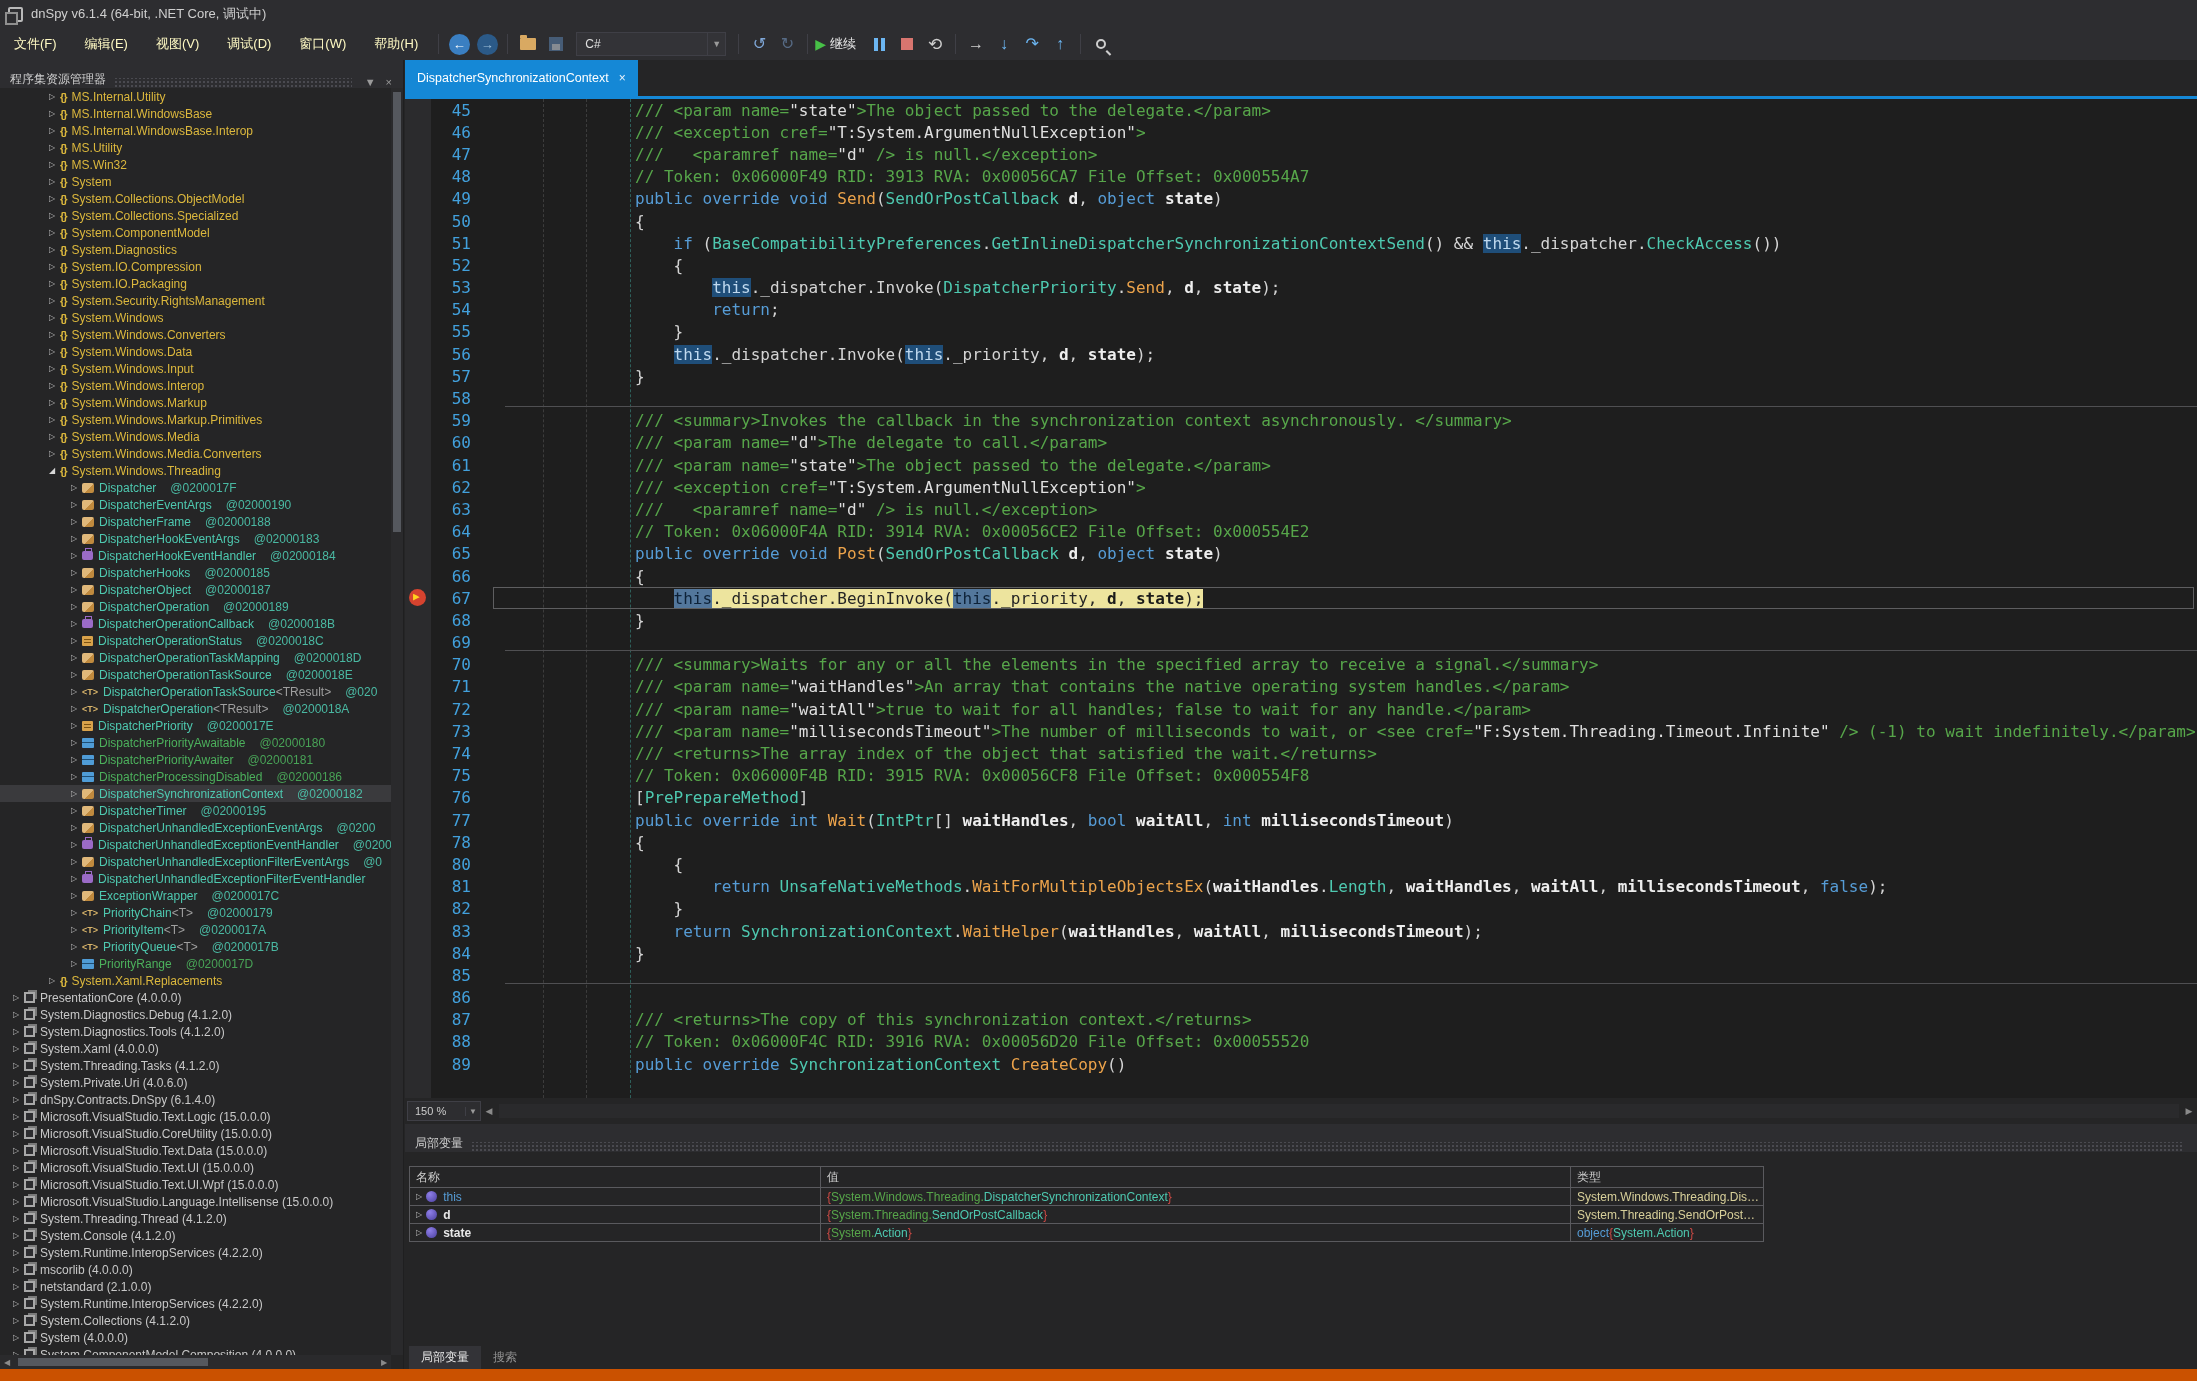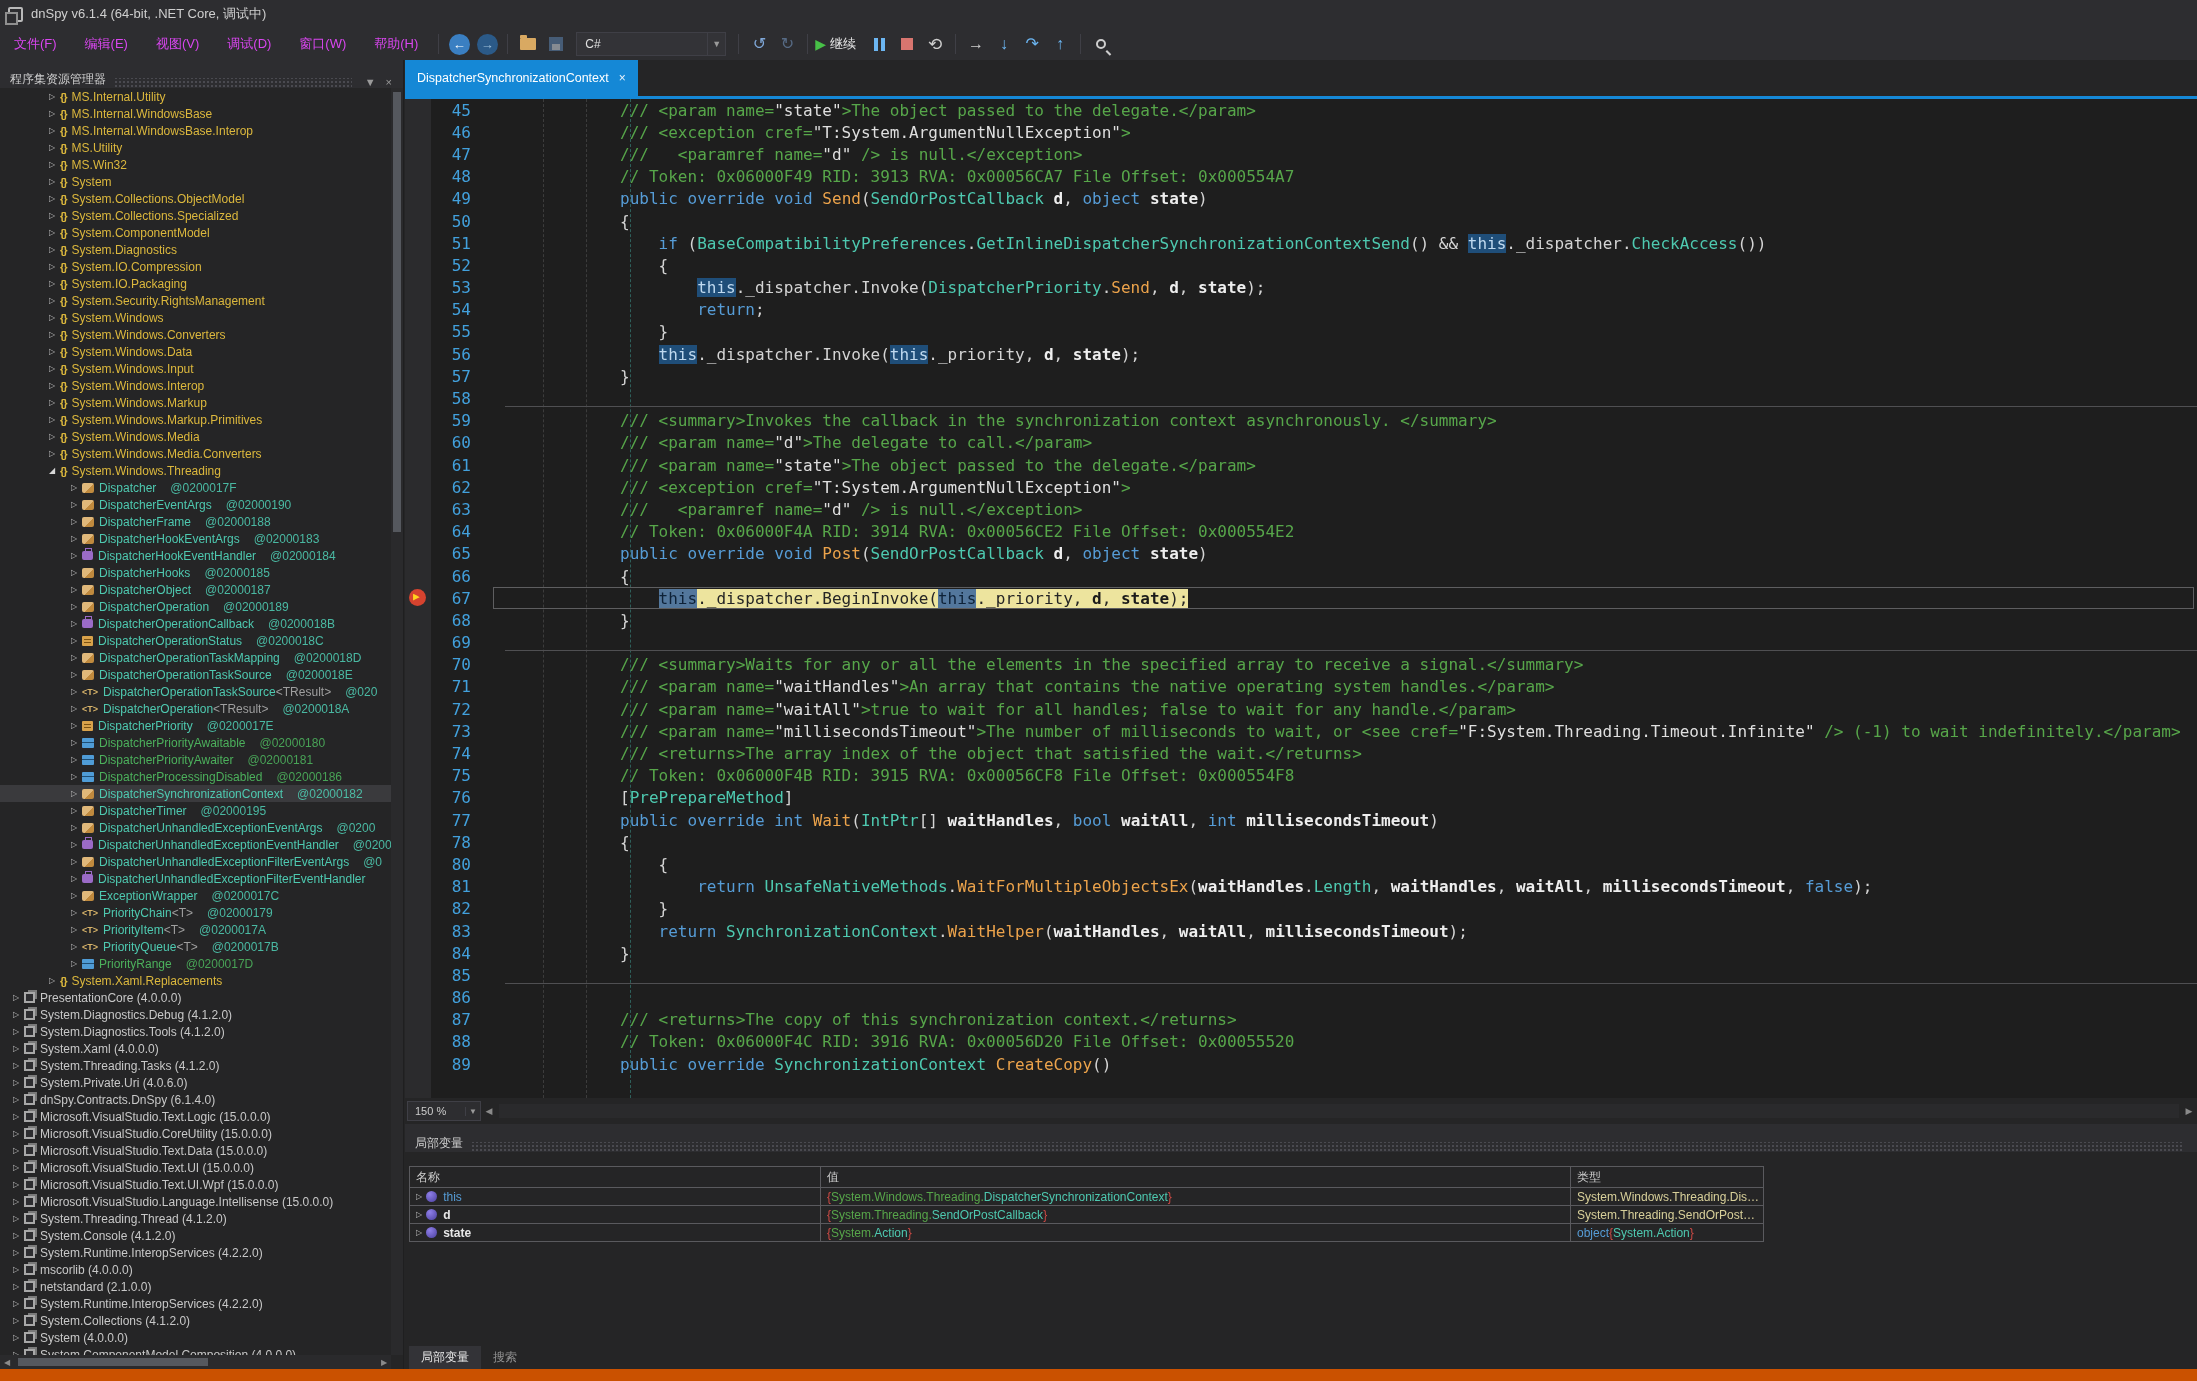--- a/index.html
+++ b/index.html
@@ -7,21 +7,21 @@
   .win{position:relative;width:2197px;height:1381px;background:#2d2d30;overflow:hidden;
        font-family:"Liberation Sans","DejaVu Sans",sans-serif;color:#d0d0d0;text-decoration:underline;}
   
   .titlebar{position:absolute;left:0;top:0;right:0;height:28px;background:#2d2d30;
             display:flex;align-items:center;padding-left:8px;font-size:13px;color:#cfcfcf;}
   .appicon{width:15px;height:15px;border:2px solid #b9b9b9;border-radius:2px;margin-right:8px;position:relative;}
   .appicon::after{content:"";position:absolute;left:-5px;top:3px;width:9px;height:9px;border:2px solid #8f8f8f;background:#2d2d30;}
   
   .menubar{position:absolute;left:0;top:28px;right:0;height:32px;background:#2d2d30;
            display:flex;align-items:center;font-size:13px;}
-  .menu-item{padding:0 14px;height:100%;display:flex;align-items:center;color:#d946ef;cursor:default;}
+  .menu-item{padding:0 14px;height:100%;display:flex;align-items:center;color:#fef9c3;cursor:default;}
   .tb-sep{width:1px;height:20px;background:#3f3f46;margin:0 6px;}
   .tb-btn{display:flex;align-items:center;justify-content:center;min-width:26px;height:26px;margin:0 1px;cursor:default;}
   .navcirc{width:21px;height:21px;border-radius:50%;display:flex;align-items:center;justify-content:center;
            font-size:13px;color:#fff;}
   .nav-back{background:#3a7fc2;}
   .nav-fwd{background:#2b5a88;color:#9fc0da;}
   .ic-folder{width:16px;height:12px;background:#d9a962;border-radius:1px;position:relative;}
   .ic-folder::before{content:"";position:absolute;left:0;top:-3px;width:7px;height:3px;background:#d9a962;border-radius:1px 1px 0 0;}
   .ic-save{width:14px;height:14px;background:#5b84b0;position:relative;opacity:.55;}
   .ic-save::after{content:"";position:absolute;left:3px;top:7px;width:8px;height:6px;background:#cfd8e2;}
@@ -82,21 +82,21 @@
   .right{position:absolute;left:405px;top:0;right:0;bottom:0;background:#1e1e1e;}
   .tabstrip{position:absolute;left:0;top:0;right:0;height:36px;background:#252526;display:flex;align-items:flex-end;}
   .doc-tab{height:36px;background:#1588d6;color:#fff;display:flex;align-items:center;padding:0 12px;font-size:12.5px;gap:10px;}
   .doc-tab .x{font-size:12px;color:#e8f2fb;}
   .tabline{position:absolute;left:0;top:36px;right:0;height:3px;background:#1588d6;}
   .editor{position:absolute;left:0;top:39px;right:0;height:999px;background:#1e1e1e;overflow:hidden;
           font-family:"DejaVu Sans Mono",monospace;font-size:16px;}
   .bp-margin{position:absolute;left:0;top:0;bottom:0;width:26px;background:#2b2b2d;}
   .guide{position:absolute;top:0;bottom:0;width:0;border-left:1px dashed #3c3c3c;}
   .guide.teal{border-left-color:#2e5f5a;}
-  .code-line{position:relative;height:22.2px;display:flex;align-items:center;}
+  .code-line{position:relative;height:22.2px;display:flex;align-items:center;gap:15px;}
   .line-num{flex:0 0 84px;text-align:right;padding-right:18px;color:#42a0dc;font-size:16px;}
   .line-text{white-space:pre;margin-left:54px;position:relative;z-index:2;}
   .code-line.sep::after{content:"";position:absolute;left:100px;right:0;bottom:3px;border-bottom:1px solid #4f4f52;}
   .code-line.current::before{content:"";position:absolute;left:88px;right:3px;top:0;bottom:0;border:1px solid #5e5e60;z-index:1;}
   .bp-glyph{position:absolute;left:4px;top:2px;width:17px;height:17px;border-radius:50%;background:#d6432f;z-index:3;}
   .bp-glyph::after{content:"\25B6";position:absolute;left:4px;top:1px;font-size:11px;color:#ffd21e;}
   .tk-c{color:#57a64a;} .tk-cs{color:#dfdfdf;} .tk-k{color:#569cd6;} .tk-t{color:#4ec9b0;}
   .tk-m{color:#eca34b;} .tk-p{color:#eeeeee;font-weight:bold;} .tk-f{color:#bd8fd6;}
   .tk-n{color:#b5cea8;} .tk-d{color:#d4d4d4;}
   .tk-hi{background:#1f4e79;color:#bfd9ef;}

